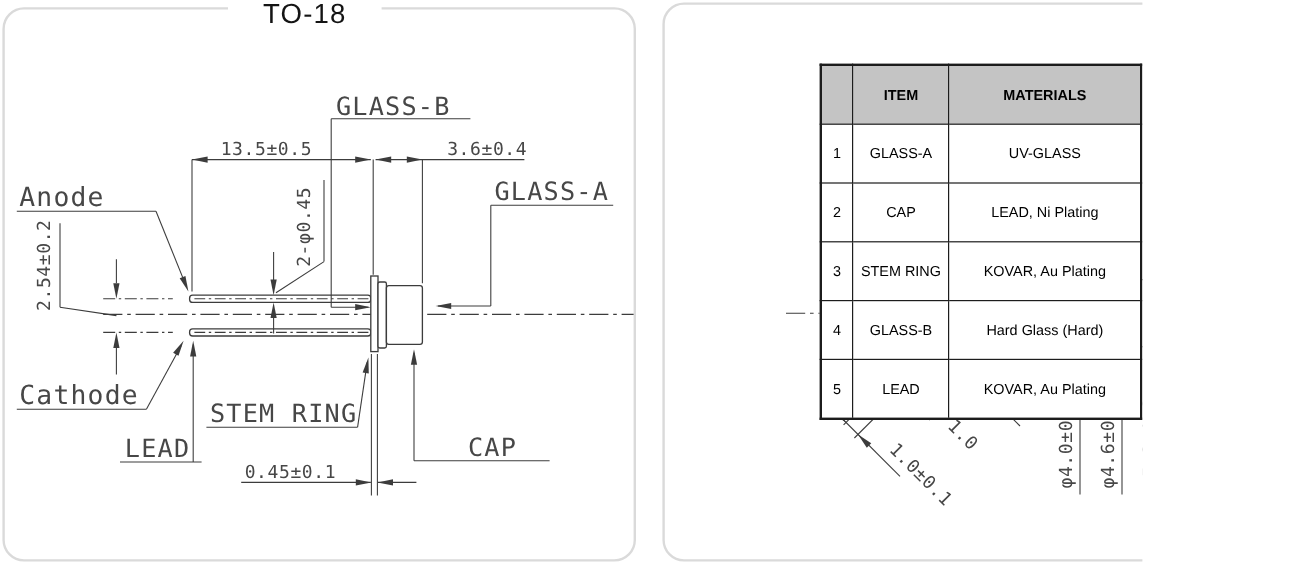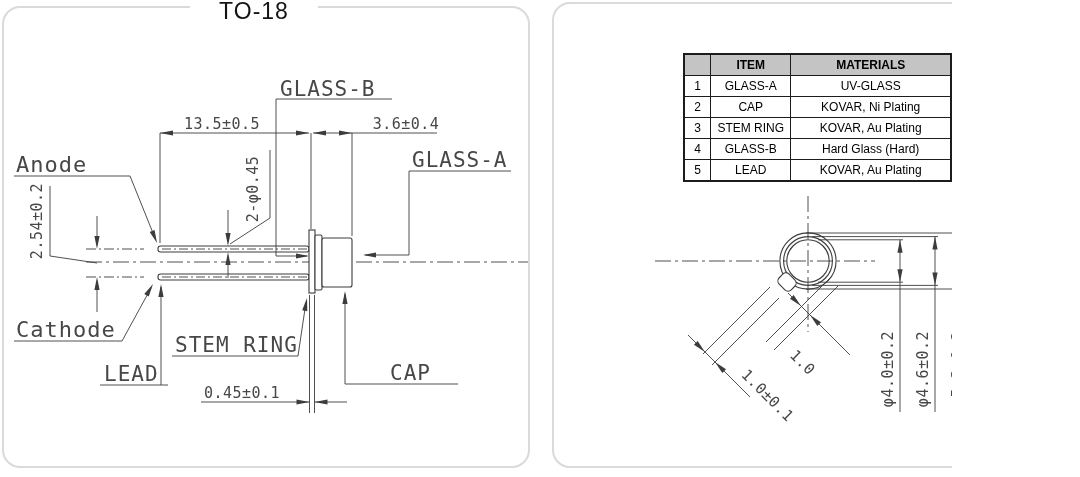--- a/index.html
+++ b/index.html
@@ -10,21 +10,21 @@
   #panel-right{left:552px;top:2px;width:526px;height:466px;}
   .page-title{position:absolute;left:190px;top:-4px;width:120px;text-align:center;z-index:4;
               background:#fff;color:#141414;font-size:23px;letter-spacing:1px;padding:2px 4px;}
   svg.overlay{position:absolute;left:0;top:0;z-index:2;}
   svg text{font-family:"DejaVu Sans Mono",monospace;fill:#474747;}
   .lbl{font-size:21px;letter-spacing:1px;}
   .lbl-big{font-size:22px;letter-spacing:1px;}
   .dim{font-size:15px;letter-spacing:0.5px;}
   .mat-table{position:absolute;left:683px;top:53px;z-index:3;border-collapse:collapse;
              font-size:12px;color:#000;background:#fff;table-layout:fixed;}
-  .mat-table td,.mat-table th{border:1.6px solid #1c1c1c;height:16px;padding:2px 2px;
+  .mat-table td,.mat-table th{border:1.6px solid #1c1c1c;height:16px;padding:16px 2px;
              text-align:center;white-space:nowrap;overflow:hidden;}
   .mat-table{border:2px solid #1c1c1c;}
   .mat-table th{background:#c4c4c4;font-weight:bold;}
   .c-num{width:26px;} .c-item{width:78px;} .c-mat{width:172px;margin-top:16px;}
 </style>
 </head>
 <body>
 
 <div class="canvas">
 
@@ -238,21 +238,21 @@
     </thead>
     <tbody>
       <tr>
         <td>1</td>
         <td>GLASS-A</td>
         <td>UV-GLASS</td>
       </tr>
       <tr>
         <td>2</td>
         <td>CAP</td>
-        <td>KOVAR, Ni Plating</td>
+        <td>LEAD, Ni Plating</td>
       </tr>
       <tr>
         <td>3</td>
         <td>STEM RING</td>
         <td>KOVAR, Au Plating</td>
       </tr>
       <tr>
         <td>4</td>
         <td>GLASS-B</td>
         <td>Hard Glass (Hard)</td>

